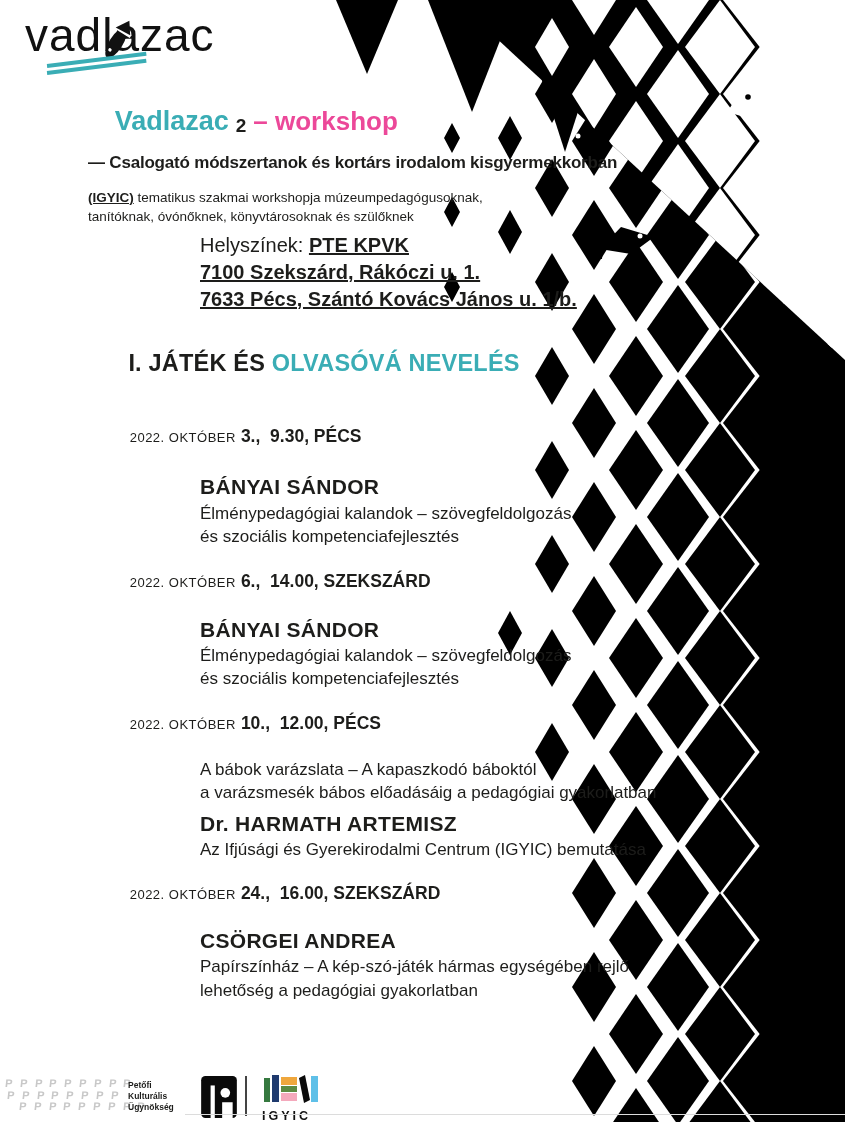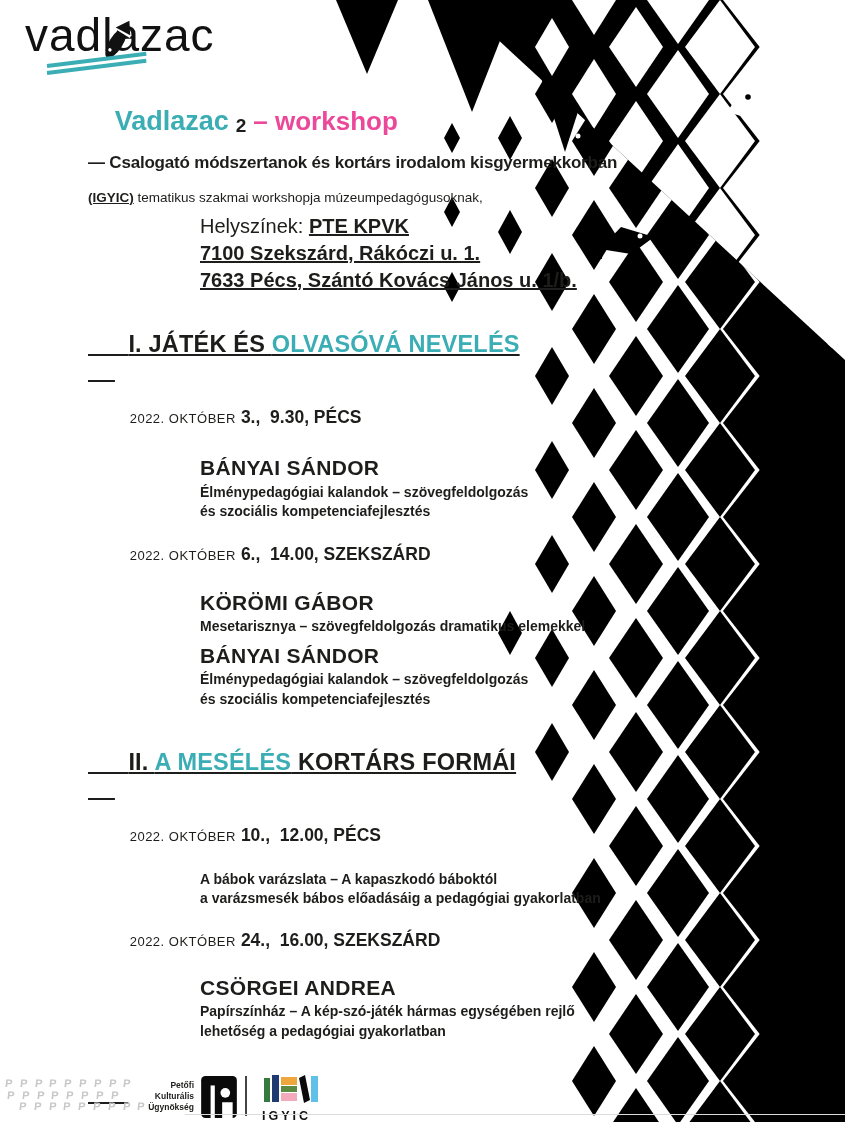--- a/index.html
+++ b/index.html
@@ -19,36 +19,36 @@
   .title-number{color:#1d1d1b;font-size:19px;position:relative;top:2px;margin-left:7px;}
   .title-rest{color:#ec4899;font-size:26px;margin-left:7px;}
   .subtitle{margin-top:1px;font-size:17px;font-weight:bold;letter-spacing:-0.2px;white-space:pre;}
   .intro{margin-top:16px;font-size:13.5px;line-height:1.4;}
   .intro div{white-space:pre;}
   .venue{margin-left:112px;margin-top:5px;font-size:20px;line-height:1.35;}
   .venue div{white-space:pre;}
   .bold{font-weight:bold;text-decoration:underline;}
 
   
-  .section-heading{font-size:23.5px;font-weight:bold;letter-spacing:0.2px;line-height:1.1;white-space:pre;text-decoration:underline;}
+  .section-heading{font-size:23.5px;font-weight:bold;letter-spacing:0.2px;line-height:1.1;white-space:pre;}
   .section-heading .accent{color:#3aadb5;}
   .date-line{margin-left:15px;white-space:pre;}
   .date-prefix{font-size:13px;letter-spacing:0.5px;}
   .date-detail{font-size:17.5px;font-weight:bold;margin-left:5px;}
   .event{margin-left:112px;}
   .event-name{font-size:21px;font-weight:bold;letter-spacing:0.3px;line-height:1.35;}
-  .event-desc{font-size:14px;line-height:1.36;white-space:pre-line;font-weight:bold;}
+  .event-desc{font-size:17px;line-height:1.36;white-space:pre-line;}
 
   
   .footer{position:absolute;left:0;top:1070px;width:845px;height:52px;z-index:1;}
   .p-watermark{position:absolute;left:5px;top:6px;width:150px;color:#c8c8c8;}
   .p-watermark .row{height:11.5px;line-height:11.5px;}
   .p-mark{display:inline-block;width:14.8px;font-size:11px;font-weight:bold;transform:skewX(-6deg);}
   .p-mark::before{content:"P";}
-  .pka-text{position:absolute;left:128px;top:10px;width:66px;text-align:right;font-size:8.5px;font-weight:bold;line-height:1.3;}
+  .pka-text{position:absolute;left:128px;top:10px;width:66px;text-align:left;font-size:8.5px;font-weight:bold;line-height:1.3;}
   .pka-logo{position:absolute;left:200px;top:6px;}
   .footer-divider{position:absolute;left:245px;top:6px;width:1.5px;height:40px;background:#444;}
   .igyic{position:absolute;left:262px;top:2px;width:70px;}
   .igyic-label{font-size:12.5px;font-weight:bold;letter-spacing:3px;color:#111;margin-top:0px;}
   .bottom-hairline{position:absolute;left:185px;top:1114px;width:660px;height:1px;background:#dcdcdc;z-index:1;}
 </style>
 </head>
 <body>
 
 <div class="page">
@@ -244,20 +244,21 @@
       <div class="logo-underline second"></div>
     </div>
 
     <div class="title-row">
       <span class="title-accent">Vadlazac</span><span class="title-number">2</span><span class="title-rest">– workshop</span>
     </div>
     <div class="subtitle">— Csalogató módszertanok és kortárs irodalom kisgyermekkorban</div>
 
     <div class="intro">
       <div><span class="bold">(IGYIC)</span><span> tematikus szakmai workshopja múzeumpedagógusoknak,</span></div>
+      <div>tanítóknak, óvónőknek, könyvtárosoknak és szülőknek</div>
     </div>
 
     <div class="venue">
       <div><span>Helyszínek: </span><span class="bold">PTE KPVK</span></div>
       <div class="bold">7100 Szekszárd, Rákóczi u. 1.</div>
       <div class="bold">7633 Pécs, Szántó Kovács János u. 1/b.</div>
     </div>
 
     <div class="section-heading" style="margin-top:12px">
       <span>I. JÁTÉK ÉS </span><span class="accent">OLVASÓVÁ NEVELÉS</span><span></span>
@@ -267,38 +268,35 @@
     </div>
     <div class="event" style="margin-top:8px">
       <div class="event-name">BÁNYAI SÁNDOR</div>
       <div class="event-desc">Élménypedagógiai kalandok – szövegfeldolgozás
 és szociális kompetenciafejlesztés</div>
     </div>
     <div class="date-line" style="margin-top:5px">
       <span class="date-prefix">2022. OKTÓBER</span><span class="date-detail">6.,  14.00, SZEKSZÁRD</span>
     </div>
     <div class="event" style="margin-top:6px">
-      <div class="event-name">KÖRÖMI GÁBOR</div>
-      <div class="event-desc">Mesetarisznya – szövegfeldolgozás dramatikus elemekkel</div>
-    </div>
-    <div class="event" style="margin-top:6px">
       <div class="event-name">BÁNYAI SÁNDOR</div>
       <div class="event-desc">Élménypedagógiai kalandok – szövegfeldolgozás
 és szociális kompetenciafejlesztés</div>
     </div>
 
-    <div class="section-heading" style="margin-top:16px">
-      <span>II. </span><span class="accent">A MESÉLÉS</span><span> KORTÁRS FORMÁI</span>
-    </div>
     <div class="date-line" style="margin-top:5px">
       <span class="date-prefix">2022. OKTÓBER</span><span class="date-detail">10.,  12.00, PÉCS</span>
     </div>
     <div class="event" style="margin-top:6px">
       <div class="event-desc">A bábok varázslata – A kapaszkodó báboktól
 a varázsmesék bábos előadásáig a pedagógiai gyakorlatban</div>
+    </div>
+    <div class="event" style="margin-top:5px">
+      <div class="event-name">Dr. HARMATH ARTEMISZ</div>
+      <div class="event-desc">Az Ifjúsági és Gyerekirodalmi Centrum (IGYIC) bemutatása</div>
     </div>
     <div class="date-line" style="margin-top:4px">
       <span class="date-prefix">2022. OKTÓBER</span><span class="date-detail">24.,  16.00, SZEKSZÁRD</span>
     </div>
     <div class="event" style="margin-top:5px">
       <div class="event-name">CSÖRGEI ANDREA</div>
       <div class="event-desc">Papírszínház – A kép-szó-játék hármas egységében rejlő
 lehetőség a pedagógiai gyakorlatban</div>
     </div>
 

